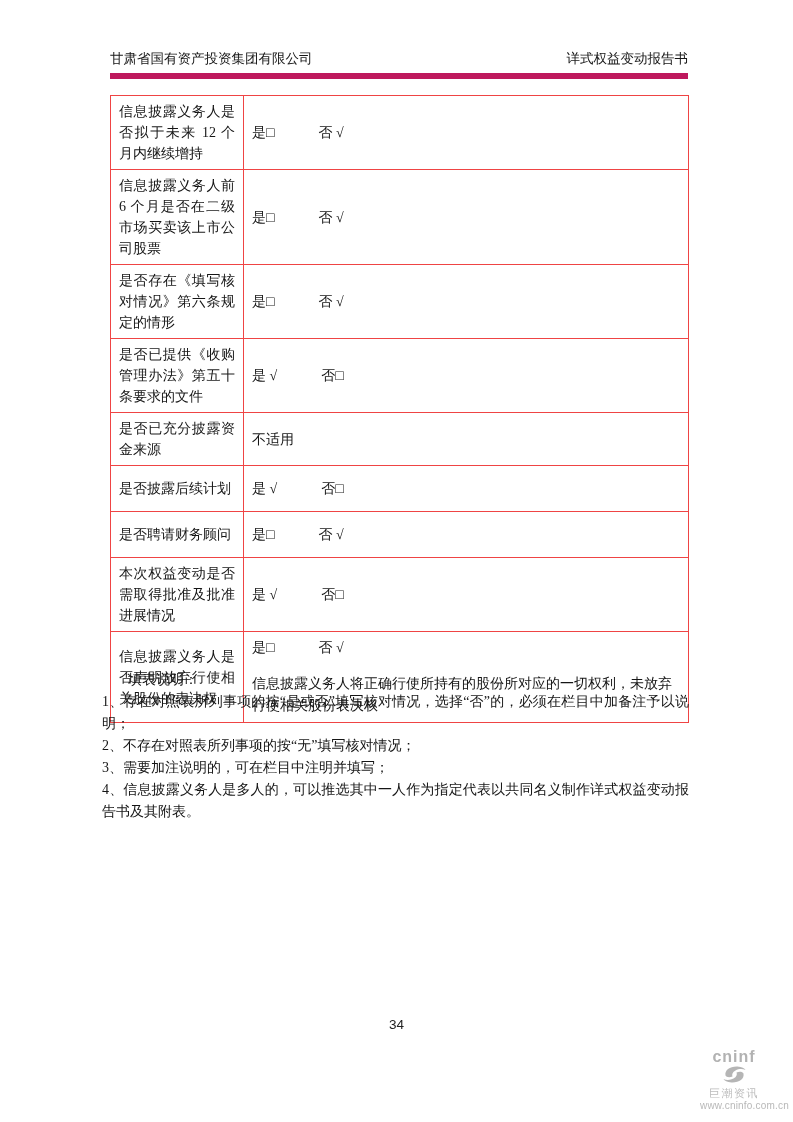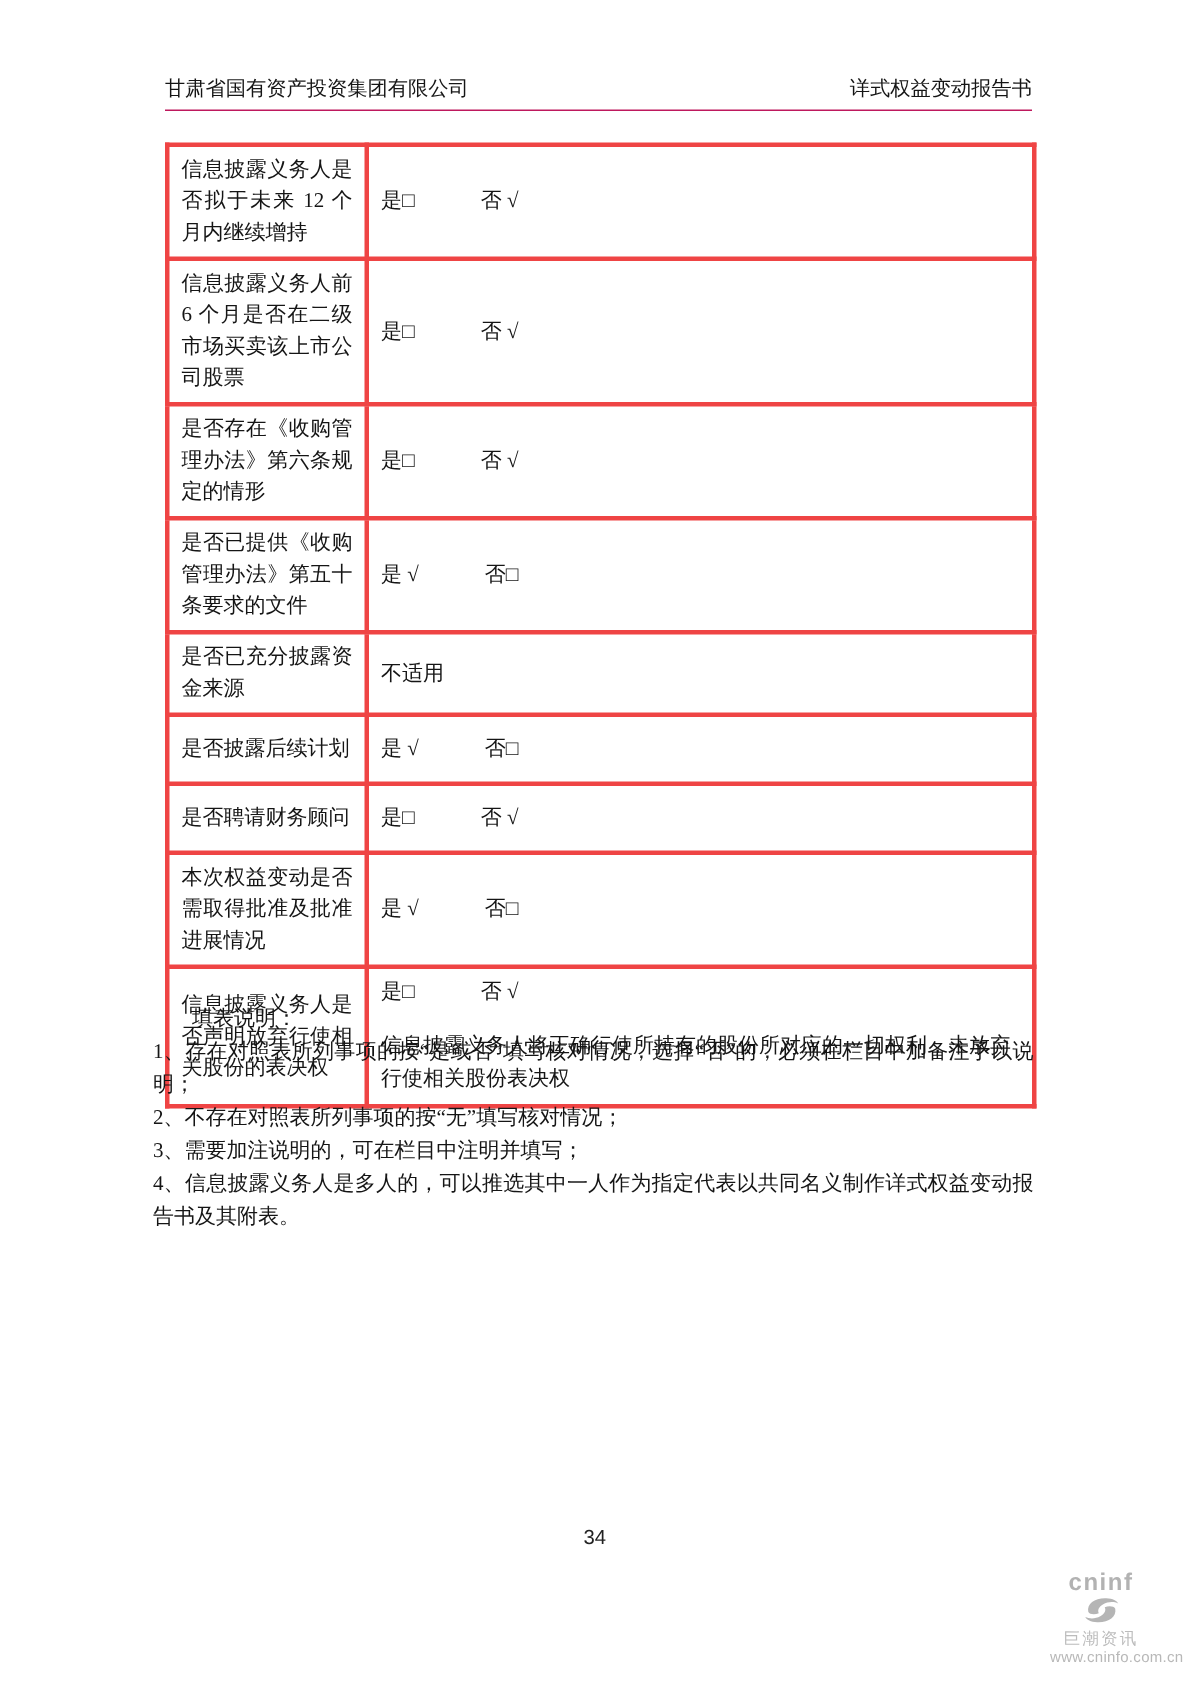--- a/index.html
+++ b/index.html
@@ -17,35 +17,35 @@
   .header {
     position: absolute;
     left: 110px;
     top: 51px;
     width: 578px;
     display: flex;
     justify-content: space-between;
     font-size: 13.5px;
     line-height: 16px;
     padding-bottom: 6px;
-    border-bottom: 1px solid #be185d;
+    border-bottom: 6px solid #be185d;
   }
 
   
   table.tbl {
     position: absolute;
     left: 110px;
     top: 95px;
     width: 578px;
     border-collapse: collapse;
     table-layout: fixed;
     font-size: 14px;
   }
   table.tbl td {
-    border: 3px solid #ef4444;
+    border: 1px solid #ef4444;
     vertical-align: middle;
     line-height: 21px;
     padding: 5px 8px;
     overflow: hidden;
   }
   td.lbl { text-align: justify; }
   td.val { padding-left: 9px; }
   .opt { white-space: nowrap; }
   .opt.no { margin-left: 44px; }
   .cell-note { line-height: 22px; margin-top: 15px; }
@@ -142,21 +142,21 @@
           <span class="opt">是□</span><span class="opt no">否 √</span>
         </td>
       </tr>
       <tr class="r2">
         <td class="lbl">信息披露义务人前 6  个月是否在二级市场买卖该上市公司股票</td>
         <td class="val">
           <span class="opt">是□</span><span class="opt no">否 √</span>
         </td>
       </tr>
       <tr class="r3">
-        <td class="lbl">是否存在《收购管理办法》第六条规定的情形</td>
+        <td class="lbl">是否存在《填写核对情况》第六条规定的情形</td>
         <td class="val">
           <span class="opt">是□</span><span class="opt no">否 √</span>
         </td>
       </tr>
       <tr class="r4">
         <td class="lbl">是否已提供《收购管理办法》第五十条要求的文件</td>
         <td class="val">
           <span class="opt">是 √</span><span class="opt no">否□</span>
         </td>
       </tr>

